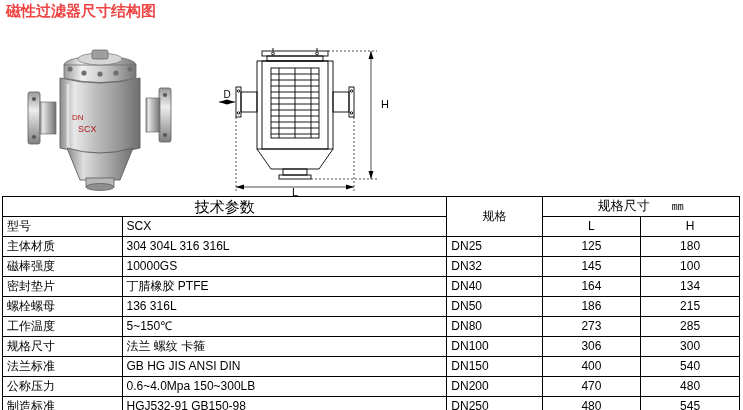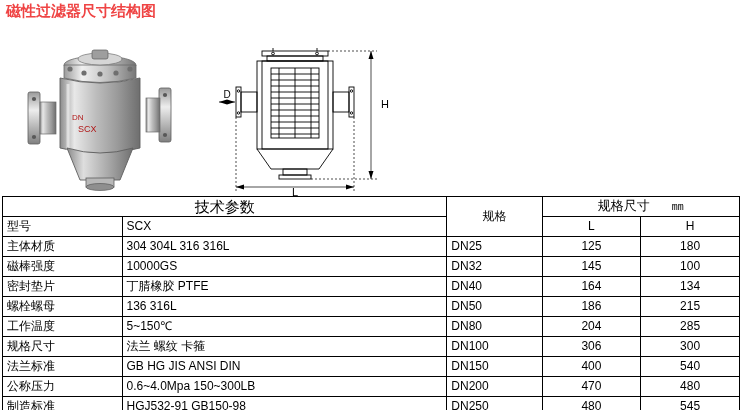--- a/index.html
+++ b/index.html
@@ -299,21 +299,21 @@
         <td class="c-value">136   316L</td>
         <td class="c-spec">DN50</td>
         <td class="c-l">186</td>
         <td class="c-h">215</td>
       </tr>
 
       <tr>
         <td class="c-label">工作温度</td>
         <td class="c-value">5~150℃</td>
         <td class="c-spec">DN80</td>
-        <td class="c-l">204</td>
+        <td class="c-l">273</td>
         <td class="c-h">285</td>
       </tr>
 
       <tr>
         <td class="c-label">规格尺寸</td>
         <td class="c-value">法兰  螺纹  卡箍</td>
         <td class="c-spec">DN100</td>
         <td class="c-l">306</td>
         <td class="c-h">300</td>
       </tr>

